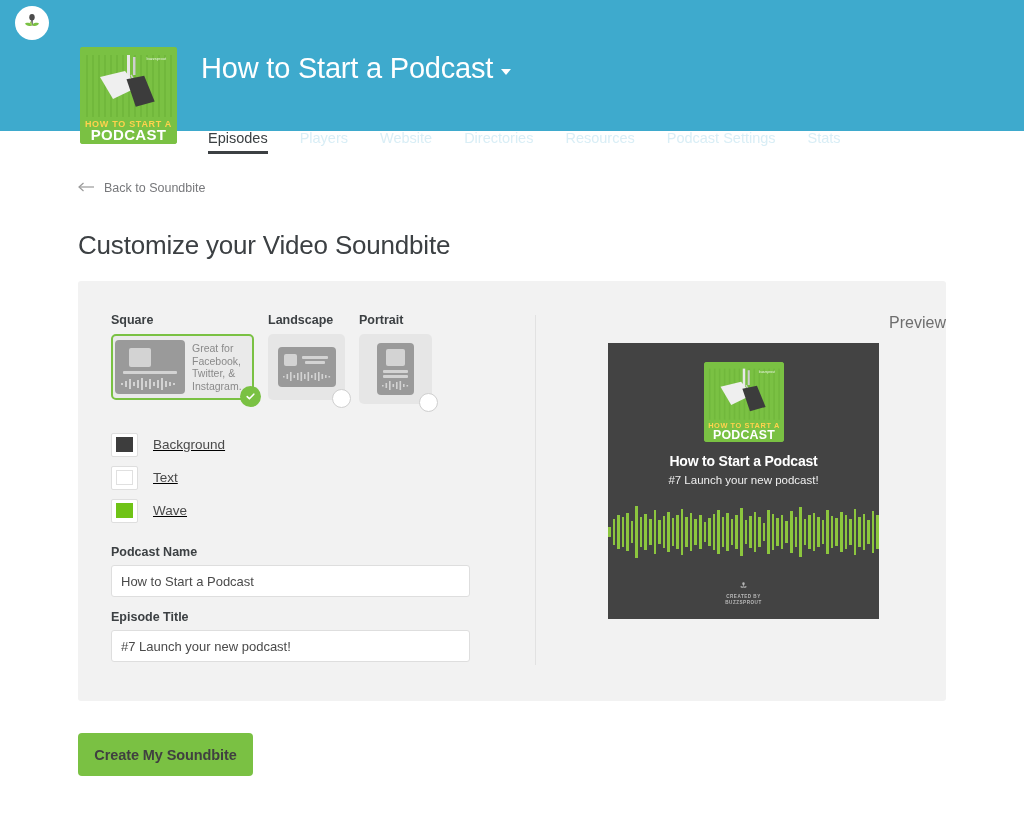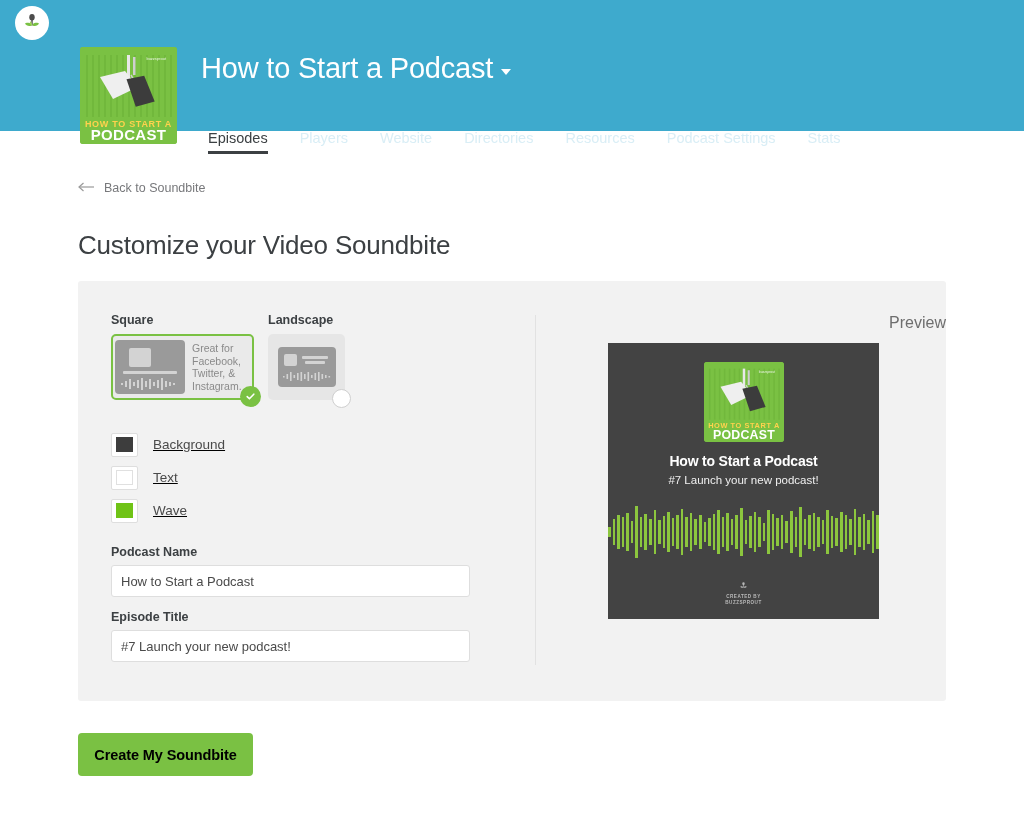--- a/index.html
+++ b/index.html
@@ -212,21 +212,21 @@
     font-size: 4.6px; font-weight: bold;
     letter-spacing: 0.5px; line-height: 6px;
   }
   .pv-footer .sprout-mini { margin-bottom: 2px; }
 
   
   .submit-btn {
     position: absolute; left: 78px; top: 733px;
     width: 175px; height: 43px;
     background: #7ac143; border: none; border-radius: 4px;
-    color: #000000; font-family: "Liberation Sans", sans-serif;
+    color: #404040; font-family: "Liberation Sans", sans-serif;
     font-size: 14.5px; font-weight: bold;
     cursor: pointer; letter-spacing: -0.1px;
   }
 </style>
 </head>
 <body>
 
 <div class="topbar">
 
   <div class="sprout-badge">
@@ -365,20 +365,43 @@
                 <rect x="38.5" y="2" width="1.6" height="5"></rect>
               <rect x="42" y="3" width="1.6" height="3"></rect>
                 <rect x="45.5" y="4" width="1.6" height="1.5"></rect>
             </g>
           </svg>
         </div>
         <div class="radio-off"></div>
       </div>
     </div>
 
+    <div class="fmt">
+      <div class="fmt-label">Portrait</div>
+      <div class="fmt-card portrait">
+        <div class="thumb pt">
+          <div class="t-screen" style="left:9px;top:6px;width:19px;height:17px;"></div>
+          <div class="t-line" style="left:6px;top:27px;width:25px;height:2.5px;"></div>
+          <div class="t-line" style="left:6px;top:32px;width:25px;height:2.5px;"></div>
+          <svg class="t-wave" style="left:5px;top:38px;" width="27" height="9" viewBox="0 0 27 9">
+            <g fill="#d3d3d3">
+              <rect x="0" y="4" width="1.6" height="1.5"></rect>
+                <rect x="3.5" y="2" width="1.6" height="5"></rect>
+              <rect x="7" y="0" width="1.6" height="9"></rect>
+                <rect x="10.5" y="3" width="1.6" height="3"></rect>
+              <rect x="14" y="1" width="1.6" height="7"></rect>
+                <rect x="17.5" y="0" width="1.6" height="9"></rect>
+              <rect x="21" y="3" width="1.6" height="3"></rect>
+                <rect x="24.5" y="4" width="1.6" height="1.5"></rect>
+            </g>
+          </svg>
+        </div>
+        <div class="radio-off"></div>
+      </div>
+    </div>
   </div>
 
   <div class="swatches">
     <div class="swatch-row">
       <div class="swatch-box">
         <div class="swatch-chip" id="chip-bg" style="background: rgb(61, 61, 61);"></div>
       </div>
       <div class="swatch-name">Background</div>
     </div>
     <div class="swatch-row">

